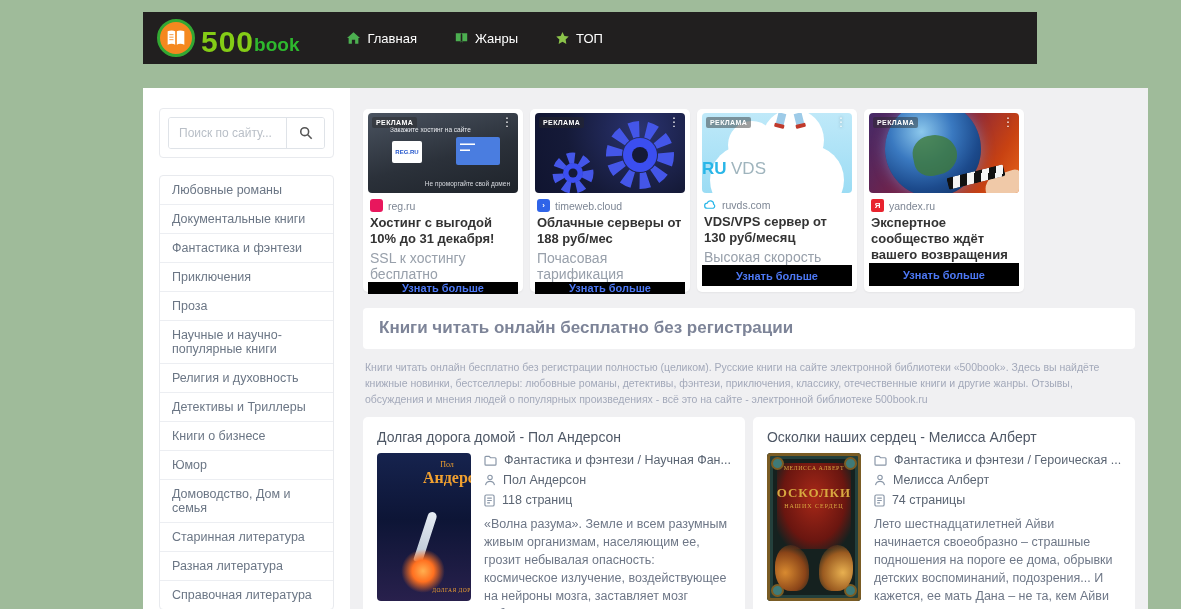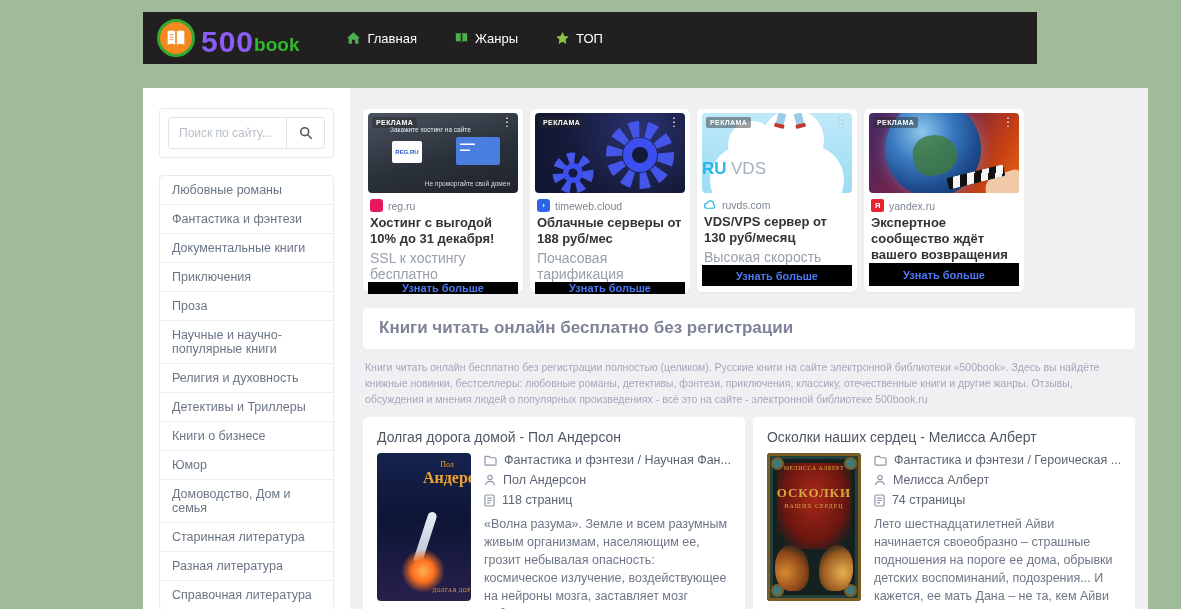--- a/index.html
+++ b/index.html
@@ -6,21 +6,21 @@
   html,body { width:1181px; height:609px; overflow:hidden; }
   body { background:#9fbb9a; font-family:"Liberation Sans", sans-serif; position:relative; }
 
   .wrapper { position:absolute; left:143px; top:12px; width:894px; height:597px; }
 
   
   .header { height:52px; background:#211f1f; display:flex; align-items:center; padding:0 14px; }
   .logo { display:flex; align-items:flex-end; cursor:pointer; }
   .logo-circle { width:38px; height:38px; border-radius:50%; background:#f5881f; border:3px solid #33a833;
                  display:flex; align-items:center; justify-content:center; margin-right:6px; align-self:center; }
-  .logo-500 { color:#8b5cf6; font-size:30px; font-weight:bold; line-height:30px; letter-spacing:1px; }
+  .logo-500 { color:#84cc16; font-size:30px; font-weight:bold; line-height:30px; letter-spacing:1px; }
   .logo-book { color:#2eb82e; font-size:19px; font-weight:bold; line-height:24px; }
   .nav { display:flex; margin-left:48px; gap:38px; }
   .nav-item { display:flex; align-items:center; gap:7px; color:#fff; font-size:13px; cursor:pointer; }
 
   
   .body-row { display:flex; height:545px;margin-top:24px; }
   .sidebar { width:207px; background:#fff; padding-top:20px; flex-shrink:0; }
   .side-card { margin:0 16px; background:#fff; border:1px solid #e8eaee; border-radius:4px; }
   .search-card { padding:8px; }
   .search-group { display:flex; border:1px solid #dfe3e8; border-radius:3px; height:32px; overflow:hidden; }
@@ -195,22 +195,22 @@
               <svg width="14" height="14" viewBox="0 0 16 16" fill="none" stroke="#555" stroke-width="1.8">
                   <circle cx="6.5" cy="6.5" r="4.5"></circle>
                   <path d="M10 10l4.5 4.5"></path>
                 </svg>
             </span>
           </button>
         </div>
       </div>
       <div class="side-card cats-card">
         <div class="cat-item">Любовные романы</div>
+        <div class="cat-item">Документальные книги</div>
         <div class="cat-item">Фантастика и фэнтези</div>
-        <div class="cat-item">Документальные книги</div>
         <div class="cat-item">Приключения</div>
         <div class="cat-item">Проза</div>
         <div class="cat-item">Научные и научно-популярные книги</div>
         <div class="cat-item">Религия и духовность</div>
         <div class="cat-item">Детективы и Триллеры</div>
         <div class="cat-item">Книги о бизнесе</div>
         <div class="cat-item">Юмор</div>
         <div class="cat-item">Домоводство, Дом и семья</div>
         <div class="cat-item">Старинная литература</div>
         <div class="cat-item">Разная литература</div>

